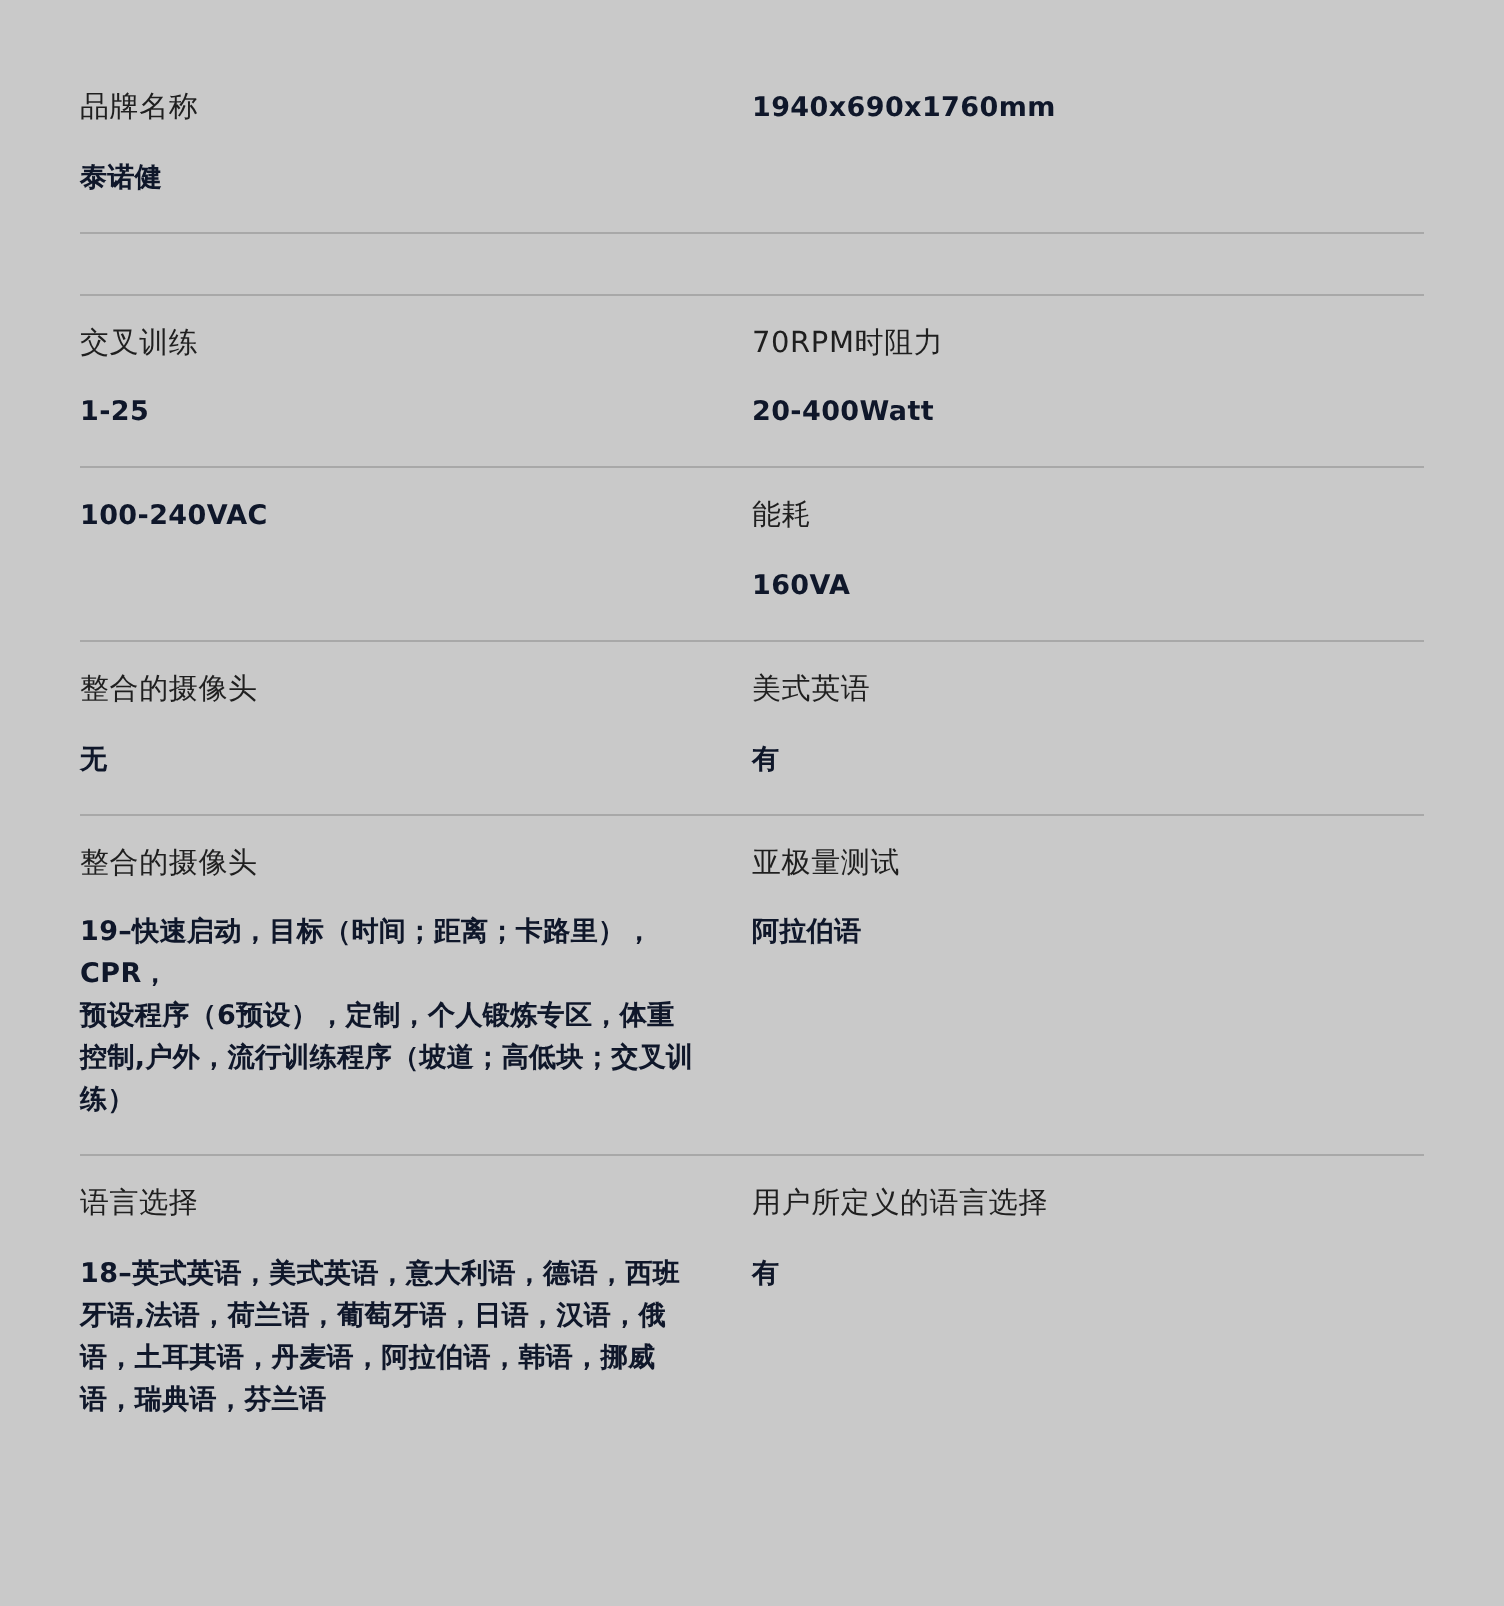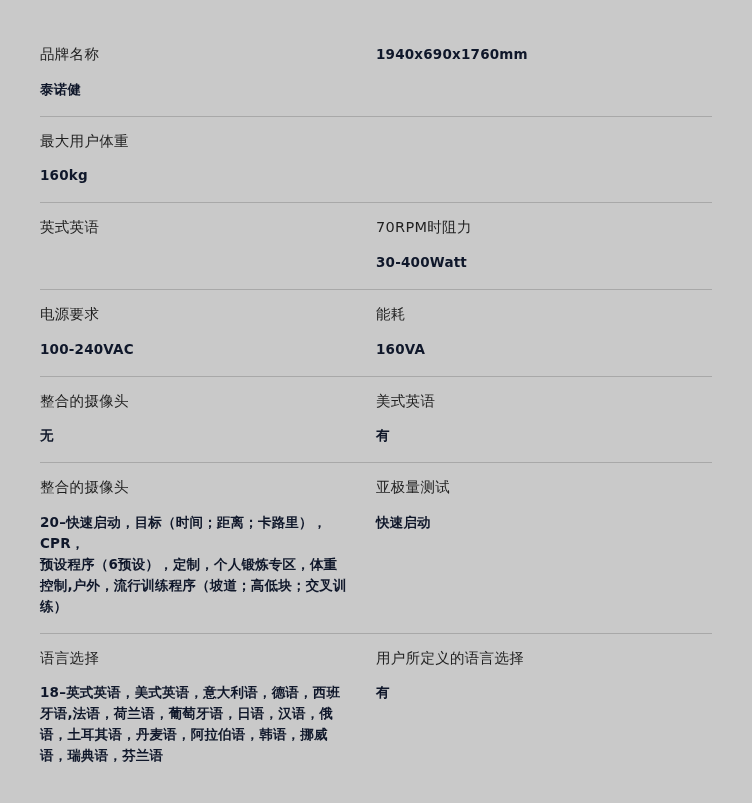--- a/index.html
+++ b/index.html
@@ -59,39 +59,35 @@
     <div class="spec-col">
       <div class="spec-label">品牌名称</div>
       <div class="spec-value">泰诺健</div>
     </div>
     <div class="spec-col">
       <div class="spec-value">1940x690x1760mm</div>
     </div>
   </div>
 
   <div class="spec-row">
+  </div>
+
+  <div class="spec-row">
     <div class="spec-col">
-      <div class="spec-label">最大用户体重</div>
-      <div class="spec-value">160kg</div>
+      <div class="spec-label">交叉训练</div>
+      <div class="spec-value">1-25</div>
+    </div>
+    <div class="spec-col">
+      <div class="spec-label">70RPM时阻力</div>
+      <div class="spec-value">20-400Watt</div>
     </div>
   </div>
 
   <div class="spec-row">
     <div class="spec-col">
-      <div class="spec-label">英式英语</div>
-    </div>
-    <div class="spec-col">
-      <div class="spec-label">70RPM时阻力</div>
-      <div class="spec-value">30-400Watt</div>
-    </div>
-  </div>
-
-  <div class="spec-row">
-    <div class="spec-col">
-      <div class="spec-label">电源要求</div>
       <div class="spec-value">100-240VAC</div>
     </div>
     <div class="spec-col">
       <div class="spec-label">能耗</div>
       <div class="spec-value">160VA</div>
     </div>
   </div>
 
   <div class="spec-row">
     <div class="spec-col">
@@ -100,26 +96,26 @@
     </div>
     <div class="spec-col">
       <div class="spec-label">美式英语</div>
       <div class="spec-value">有</div>
     </div>
   </div>
 
   <div class="spec-row">
     <div class="spec-col">
       <div class="spec-label">整合的摄像头</div>
-      <div class="spec-value">20–快速启动，目标（时间；距离；卡路里），CPR，
+      <div class="spec-value">19–快速启动，目标（时间；距离；卡路里），CPR，
 预设程序（6预设），定制，个人锻炼专区，体重控制,户外，流行训练程序（坡道；高低块；交叉训练）</div>
     </div>
     <div class="spec-col">
       <div class="spec-label">亚极量测试</div>
-      <div class="spec-value">快速启动</div>
+      <div class="spec-value">阿拉伯语</div>
     </div>
   </div>
 
   <div class="spec-row">
     <div class="spec-col">
       <div class="spec-label">语言选择</div>
       <div class="spec-value">18–英式英语，美式英语，意大利语，德语，西班牙语,法语，荷兰语，葡萄牙语，日语，汉语，俄语，土耳其语，丹麦语，阿拉伯语，韩语，挪威语，瑞典语，芬兰语</div>
     </div>
     <div class="spec-col">
       <div class="spec-label">用户所定义的语言选择</div>

